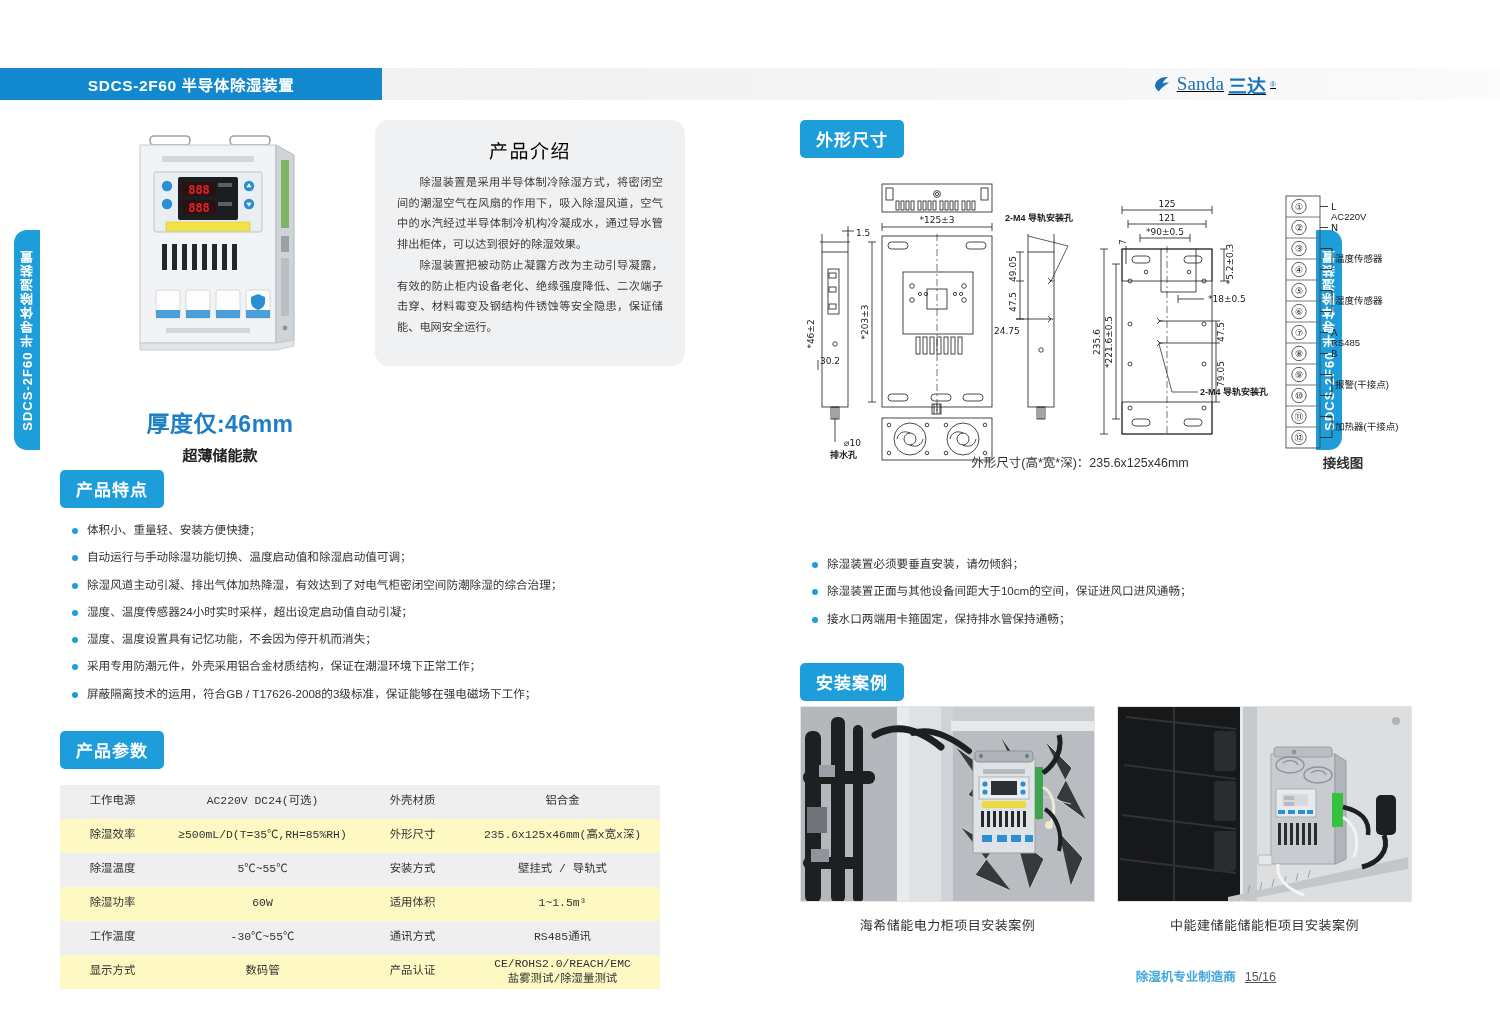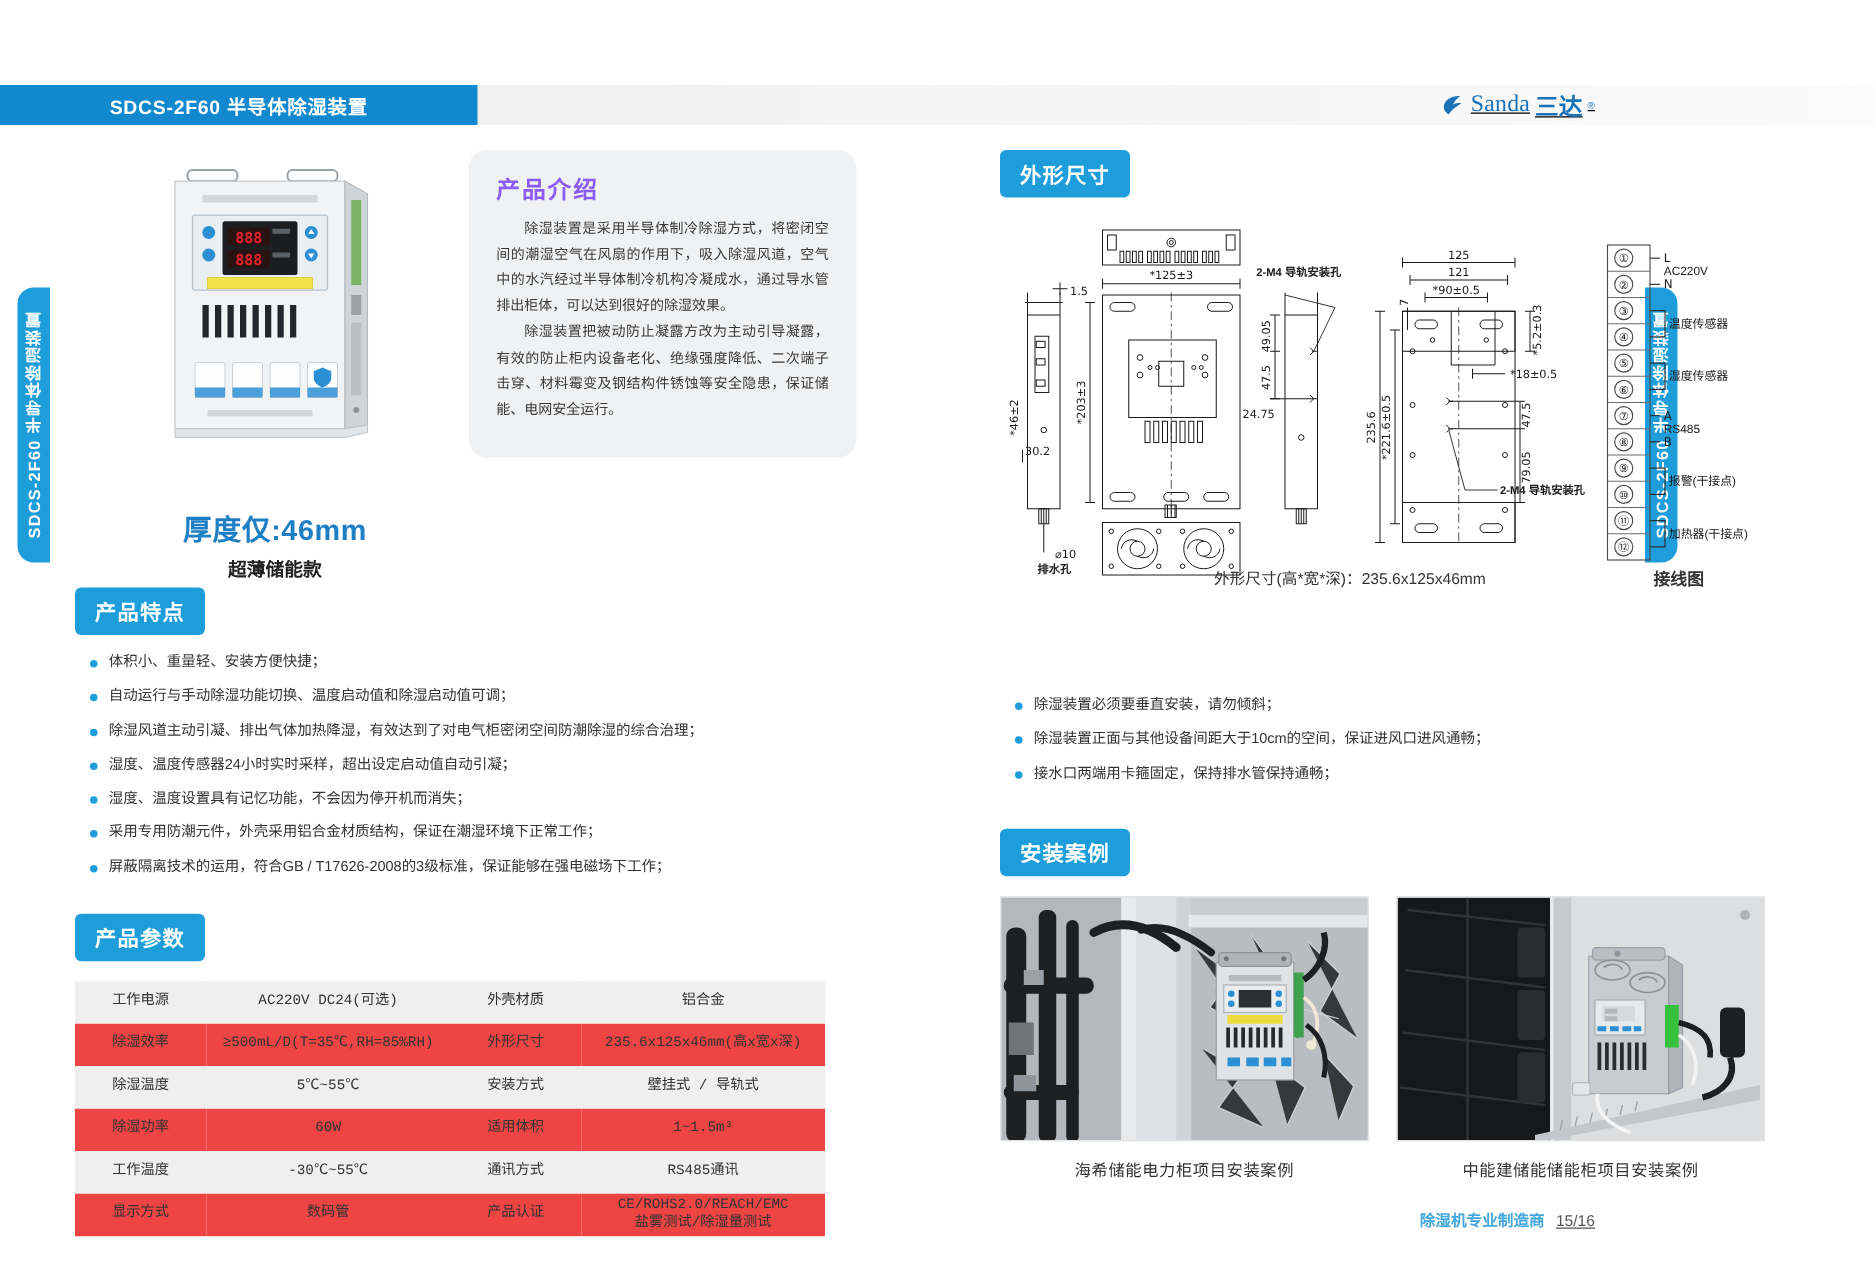--- a/index.html
+++ b/index.html
@@ -94,22 +94,22 @@
   }
 
   
   #intro-card {
     position: absolute; left: 315px; top: 0px;
     width: 310px; height: 246px;
     background: #f0f1f2; border-radius: 14px;
     padding: 16px 22px 10px;
   }
   #intro-title {
-    text-align: left; color: #8b5cf6;
-    font-size: 19px; font-weight: bold; letter-spacing: 1.5px;
+    text-align: center; color: #000000;
+    font-size: 19px; font-weight: normal; letter-spacing: 1.5px;
     margin-bottom: 9px;
   }
   #intro-card p {
     font-size: 11.2px; line-height: 1.85; color: #3a3a3a;
     text-indent: 2em; text-align: justify;
   }
 
   
   .bullet-list { margin-top: 14px; }
   .bullet-row {
@@ -128,36 +128,36 @@
     table-layout: fixed;
   }
   #params-table td {
     height: 34px; font-size: 11.4px; color: #333;
     text-align: center; vertical-align: middle;
     padding: 2px 3px; line-height: 1.35; font-family: Liberation Mono, monospace;
   }
   #params-table td.k { width: 105px; }
   #params-table td.v { width: 195px; }
   #params-table tr.odd  td { background: #efefef; }
-  #params-table tr.even td { background: #ef4444; }
+  #params-table tr.even td { background: #fef9c3; }
 
   
   #drawing-wrap { position: relative; margin-top: 16px; height: 330px; }
   #drawing-caption {
     position: absolute; left: 0; top: 332px; width: 560px;
     text-align: center; font-size: 12.5px; color: #333;
   }
   #wiring-caption {
     position: absolute; left: 478px; top: 332px; width: 130px;
     text-align: center; font-size: 13.5px; color: #333; font-weight: bold;
   }
 
   
   #install-photos {
-    display: flex; gap: 22px; margin-top: 16px;
+    display: flex; gap: 22px; margin-top: 5px;
   }
   .photo-cell { width: 295px; }
   .photo-frame {
     width: 295px; height: 196px; overflow: hidden;
     background: #dfe2e4; border: 1px solid #e4e4e4;
   }
   .photo-caption {
     text-align: center; font-size: 13px; color: #333;
     margin-top: 13px; letter-spacing: .5px;
   }

